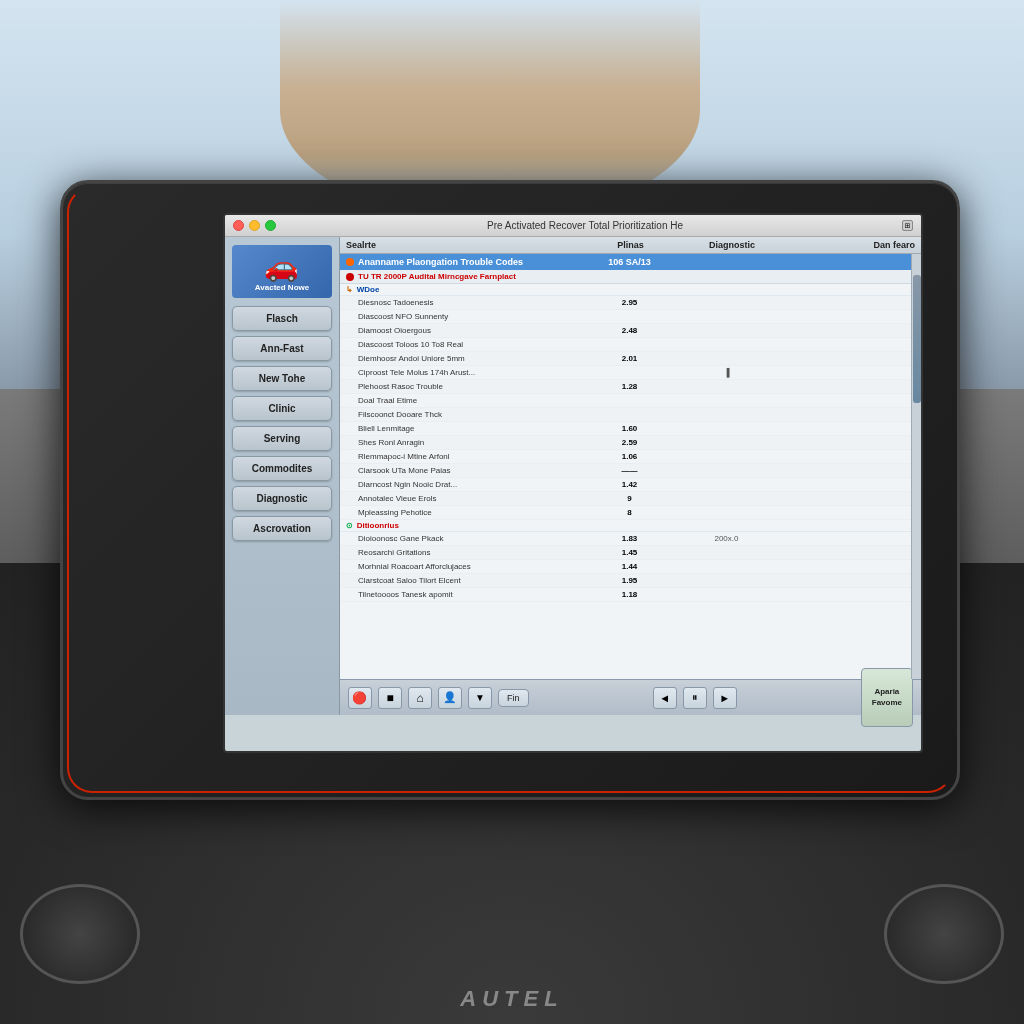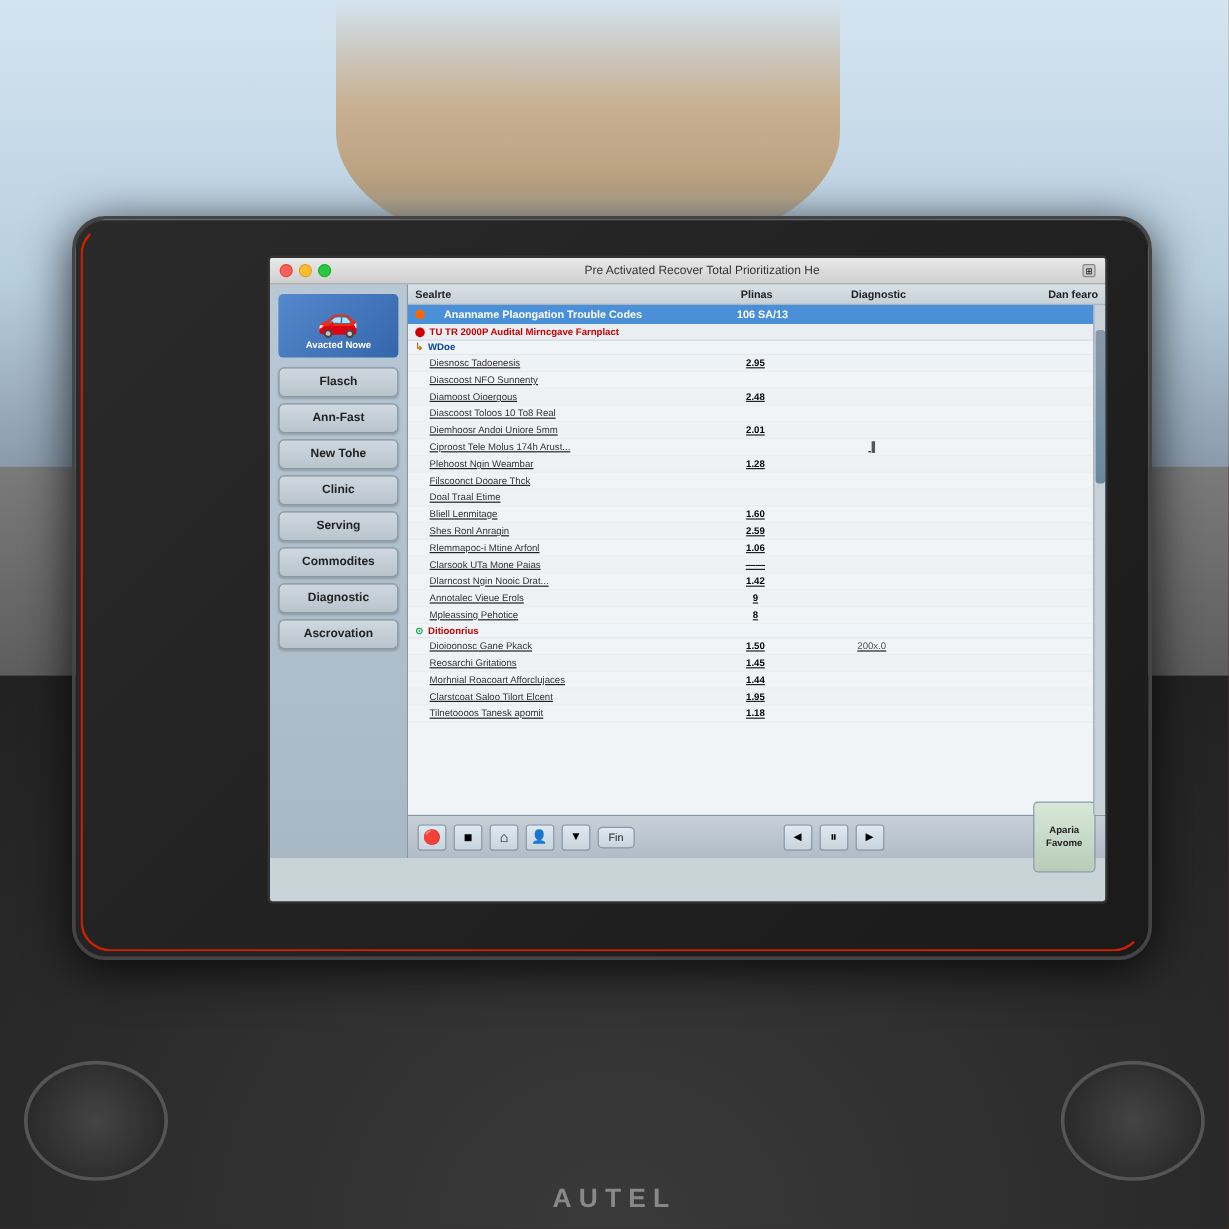--- a/index.html
+++ b/index.html
@@ -248,21 +248,20 @@
     }
 
     
     .data-row {
       display: flex;
       align-items: center;
       padding: 2px 6px 2px 18px;
       font-size: 8px;
       color: #222;
       border-bottom: 1px solid #e8eef2;
-      text-decoration: underline;
     }
     .data-row:nth-child(even) { background: #eef2f5; }
 
     .row-name { flex: 3; color: #333; }
     .row-val { flex: 1; text-align: center; color: #000; font-weight: bold; }
     .row-diag { flex: 1.5; text-align: center; color: #555; }
     .row-date { flex: 1.5; text-align: right; color: #555; }
 
     
     .scrollbar {
@@ -342,20 +341,21 @@
 
     
     .autel-brand {
       position: absolute;
       bottom: 12px; left: 50%;
       transform: translateX(-50%);
       font-size: 22px;
       font-weight: 900;
       color: #888;
       letter-spacing: 6px;
+      font-style: italic;
     }
 
     
     .dash-left {
       position: absolute;
       bottom: 40px; left: 20px;
       width: 120px; height: 100px;
       border-radius: 50%;
       background: radial-gradient(circle, #444 0%, #222 100%);
       border: 3px solid #555;
@@ -429,21 +429,21 @@
           <div class="col-header name">Sealrte</div>
           <div class="col-header price">Plinas</div>
           <div class="col-header diag">Diagnostic</div>
           <div class="col-header date">Dan fearo</div>
         </div>
 
         <div class="table-area">
 
           <div class="row-highlighted">
             <span class="orange-dot"></span>
-            <span style="flex:3; font-size:9px;margin-left:12px;">Ananname Plaongation Trouble Codes</span>
+            <span style="flex:3; font-size:9px;">Ananname Plaongation Trouble Codes</span>
             <span style="flex:1; text-align:center; font-size:9px;">106 SA/13</span>
             <span style="flex:1.5; text-align:right; font-size:9px;"></span>
             <span style="flex:1.5; text-align:right; font-size:9px; padding-right:14px;"></span>
           </div>
 
           <div class="row-subheader">
             <span class="orange-dot" style="background:#cc0000;"></span>
             <span>TU TR 2000P  Audital Mirncgave Farnplact</span>
           </div>
 
@@ -482,33 +482,33 @@
             <span class="row-diag"></span>
             <span class="row-date" style="padding-right:14px;"></span>
           </div>
           <div class="data-row">
             <span class="row-name">Ciproost Tele Molus 174h Arust...</span>
             <span class="row-val"></span>
             <span class="row-diag">▐</span>
             <span class="row-date" style="padding-right:14px;"></span>
           </div>
           <div class="data-row">
-            <span class="row-name">Plehoost Ngin Weambar</span>
+            <span class="row-name">Plehoost Rasoc Trouble</span>
             <span class="row-val">1.28</span>
             <span class="row-diag"></span>
             <span class="row-date" style="padding-right:14px;"></span>
           </div>
           <div class="data-row">
+            <span class="row-name">Doal Traal Etime</span>
+            <span class="row-val"></span>
+            <span class="row-diag"></span>
+            <span class="row-date" style="padding-right:14px;"></span>
+          </div>
+          <div class="data-row">
             <span class="row-name">Filscoonct Dooare Thck</span>
-            <span class="row-val"></span>
-            <span class="row-diag"></span>
-            <span class="row-date" style="padding-right:14px;"></span>
-          </div>
-          <div class="data-row">
-            <span class="row-name">Doal Traal Etime</span>
             <span class="row-val"></span>
             <span class="row-diag"></span>
             <span class="row-date" style="padding-right:14px;"></span>
           </div>
           <div class="data-row">
             <span class="row-name">Bliell Lenmitage</span>
             <span class="row-val">1.60</span>
             <span class="row-diag"></span>
             <span class="row-date" style="padding-right:14px;"></span>
           </div>
@@ -549,21 +549,21 @@
             <span class="row-date" style="padding-right:14px;"></span>
           </div>
 
           <div class="row-section" style="color:#cc0000;">
             <span style="margin-right:4px; color:#00aa44;">⊙</span>
             <span>Ditioonrius</span>
           </div>
 
           <div class="data-row">
             <span class="row-name">Dioioonosc Gane Pkack</span>
-            <span class="row-val">1.50</span>
+            <span class="row-val">1.83</span>
             <span class="row-diag">200x.0</span>
             <span class="row-date" style="padding-right:14px;"></span>
           </div>
           <div class="data-row">
             <span class="row-name">Reosarchi Gritations</span>
             <span class="row-val">1.45</span>
             <span class="row-diag"></span>
             <span class="row-date" style="padding-right:14px;"></span>
           </div>
           <div class="data-row">

